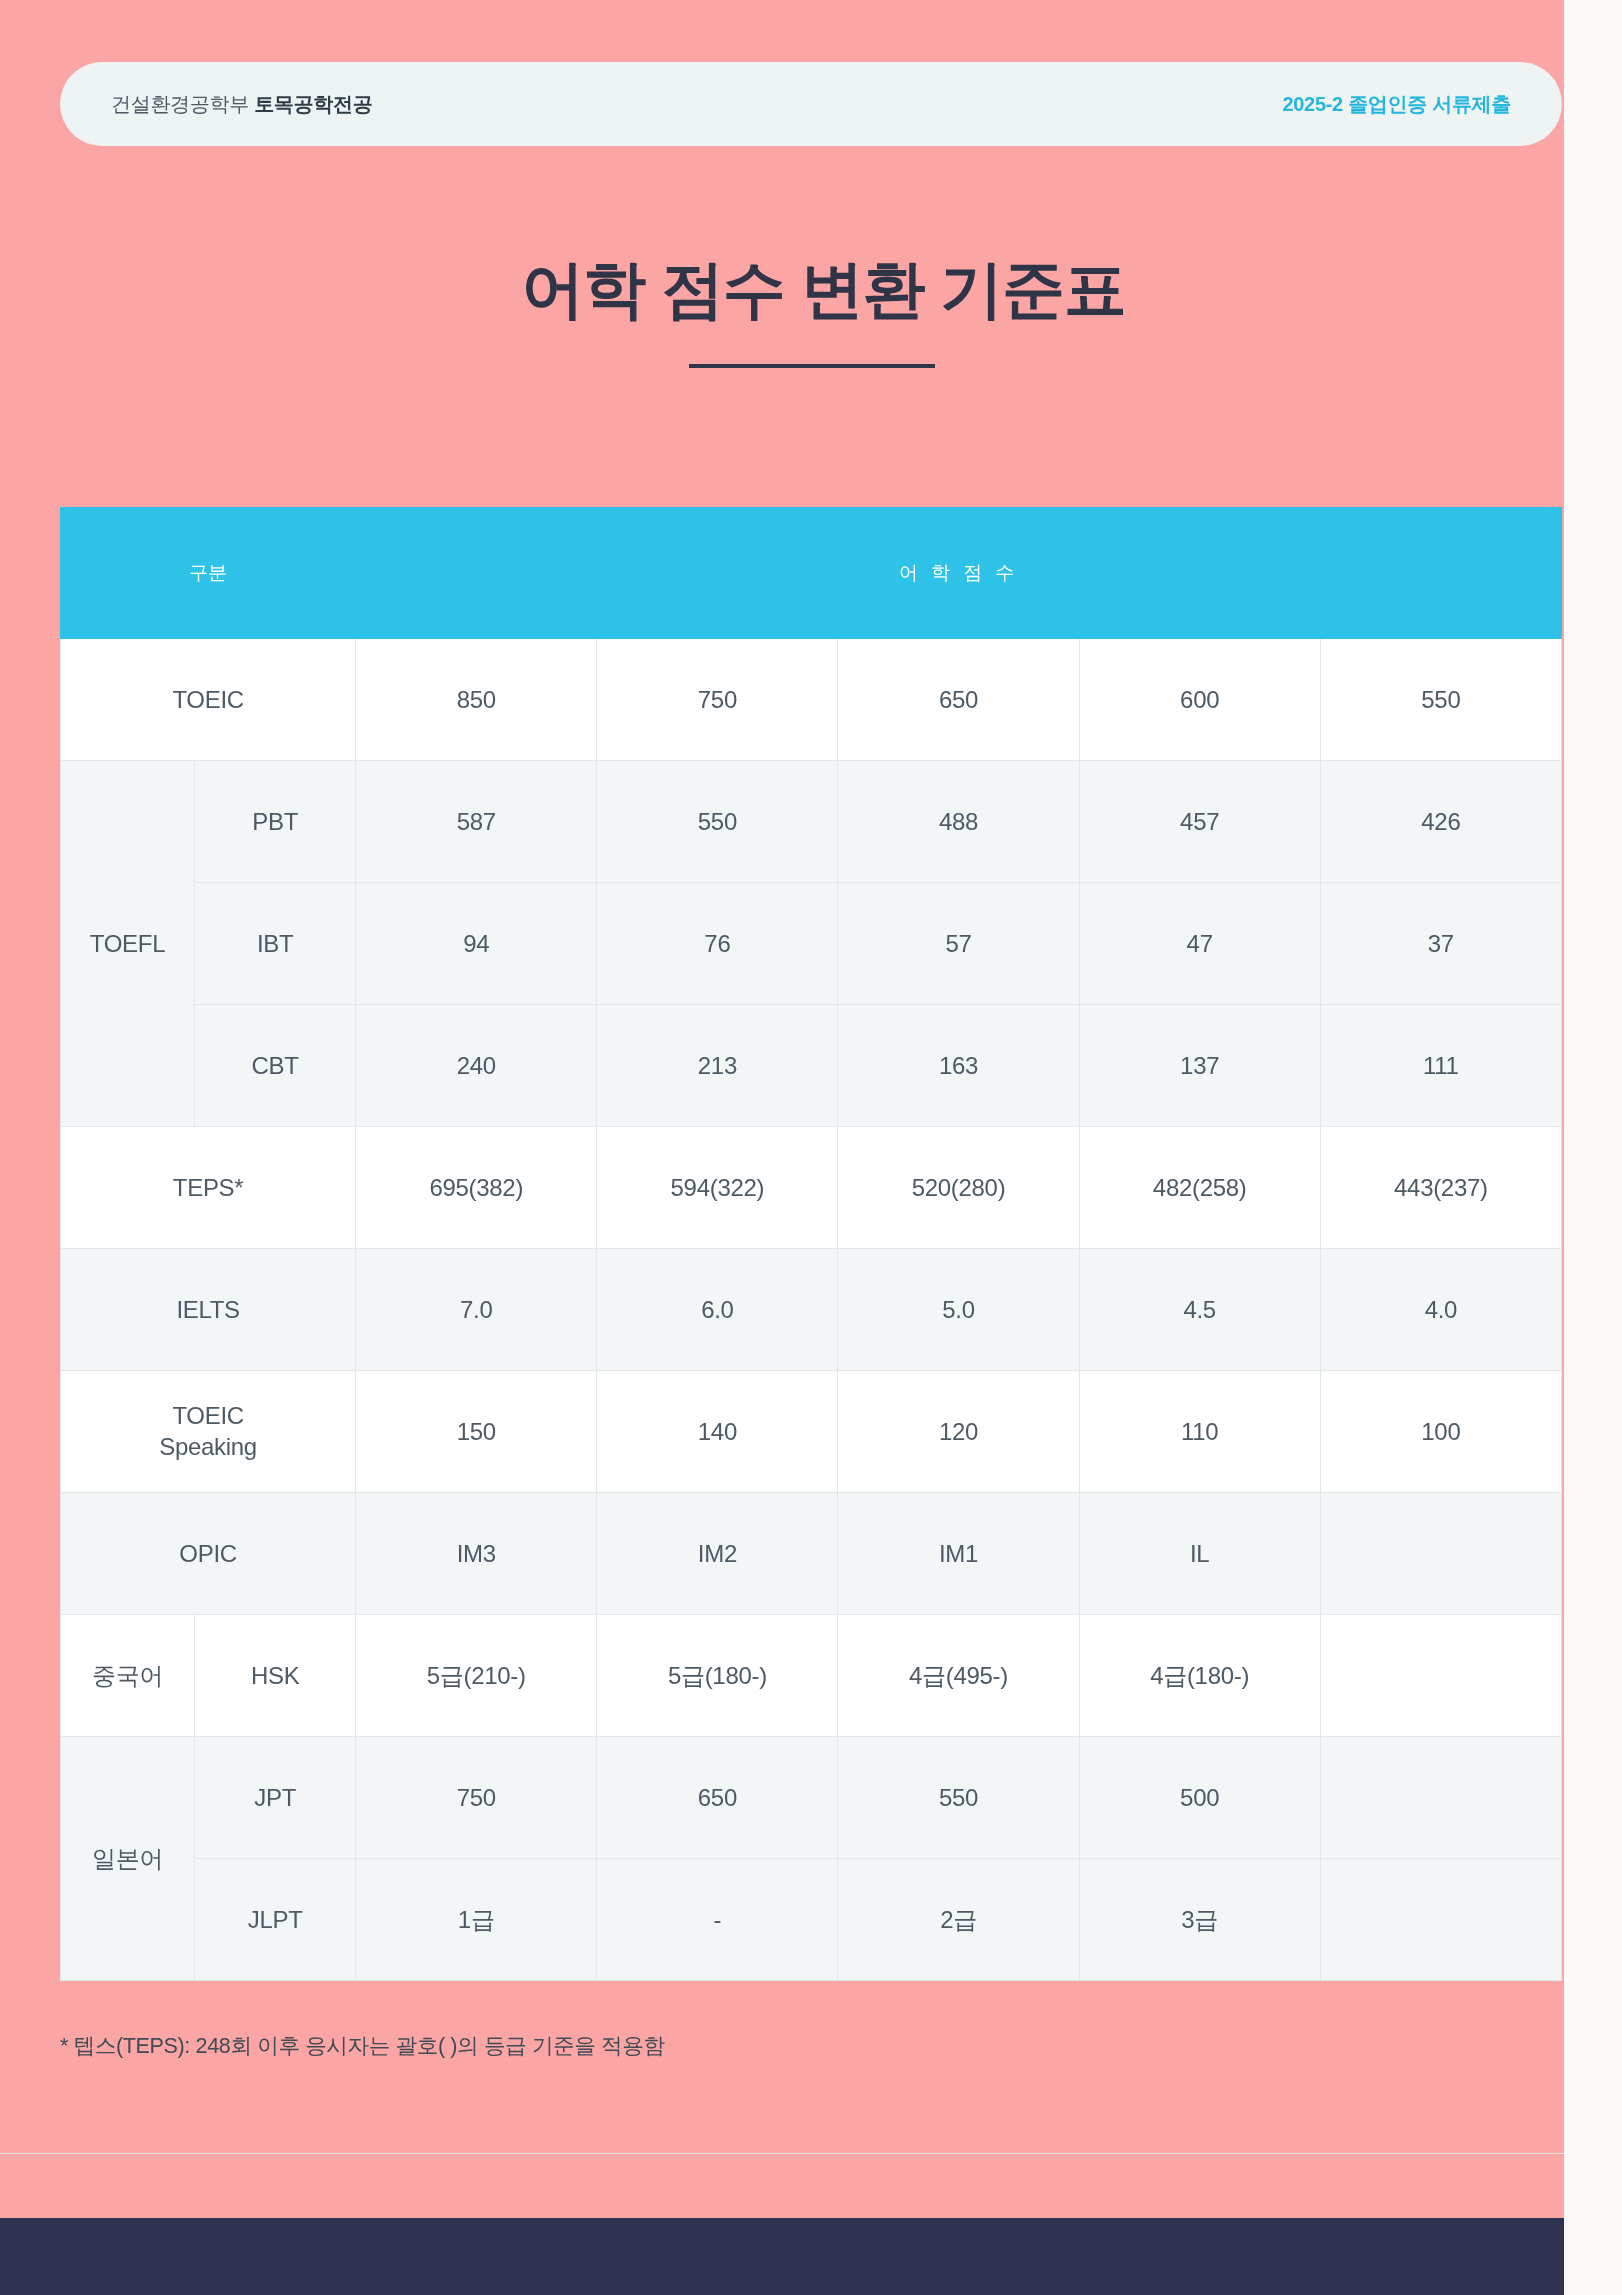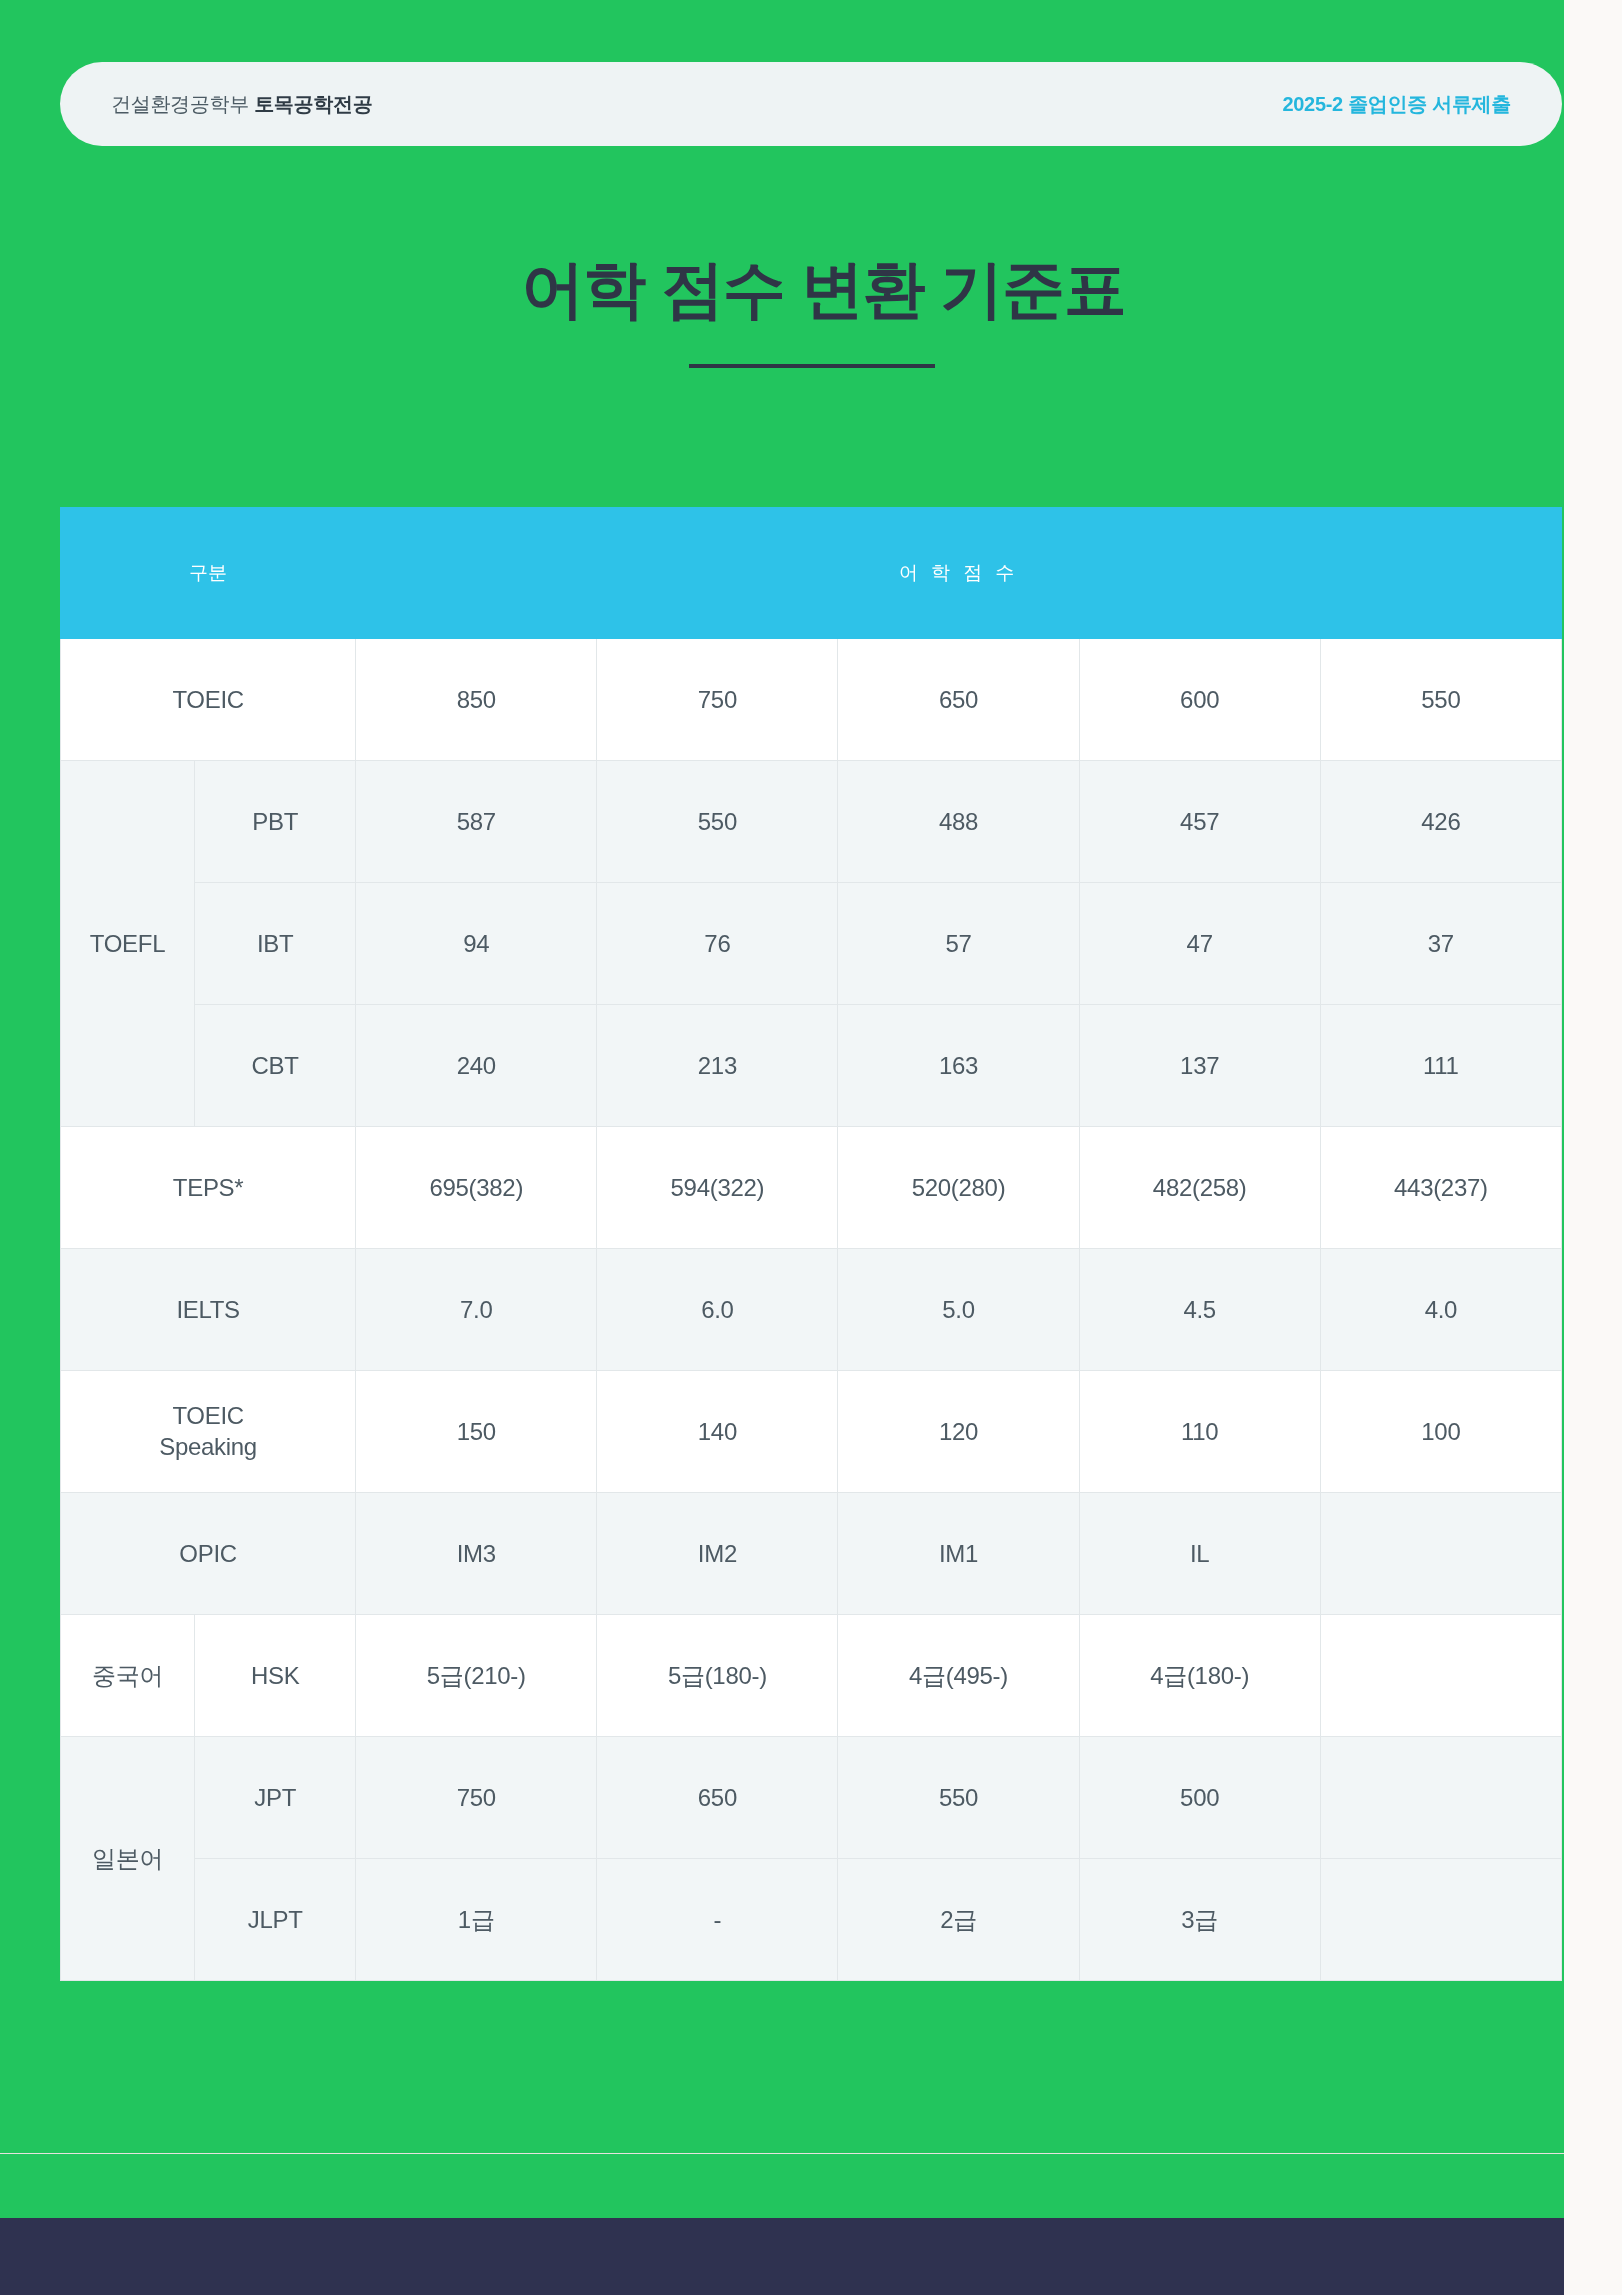--- a/index.html
+++ b/index.html
@@ -6,21 +6,21 @@
   html, body {
     width: 1623px;
     height: 2295px;
     background: #fbf9f7;
     font-family: "Liberation Sans", sans-serif;
   }
   .page {
     position: relative;
     width: 1564px;
     height: 2295px;
-    background: #22c55e;
+    background: #fca5a5;
     overflow: hidden;
   }
 
   
   .header-pill {
     position: absolute;
     left: 60px;
     top: 62px;
     width: 1502px;
     height: 84px;
@@ -276,18 +276,19 @@
           <td>-</td>
           <td>2급</td>
           <td>3급</td>
           <td class="empty"></td>
         </tr>
 
       </tbody>
     </table>
   </div>
 
+  <div class="footnote">* 텝스(TEPS): 248회 이후 응시자는 괄호( )의 등급 기준을 적용함</div>
 
   <div class="divider"></div>
   <div class="footer-band"></div>
 
 </div>
 
 
 </body></html>

